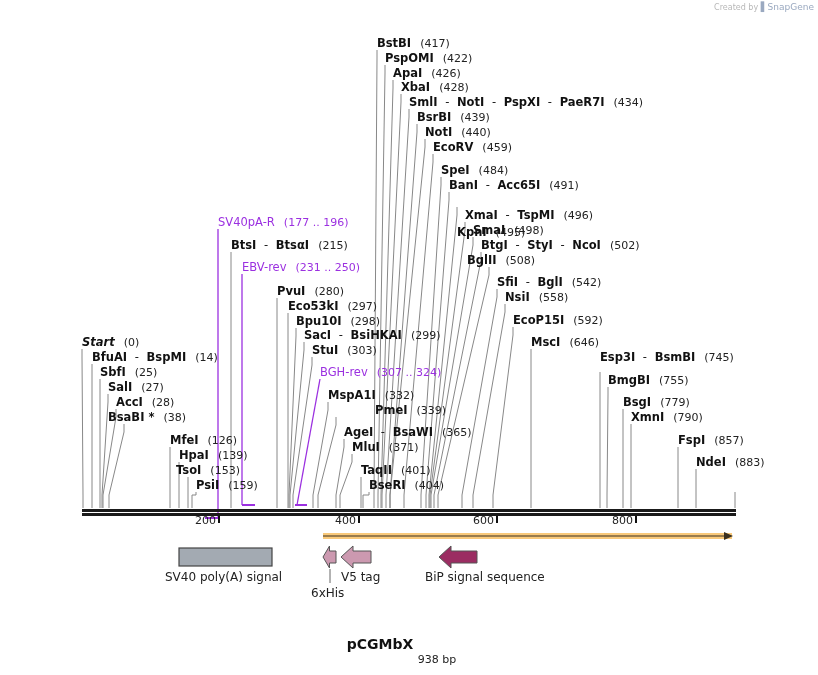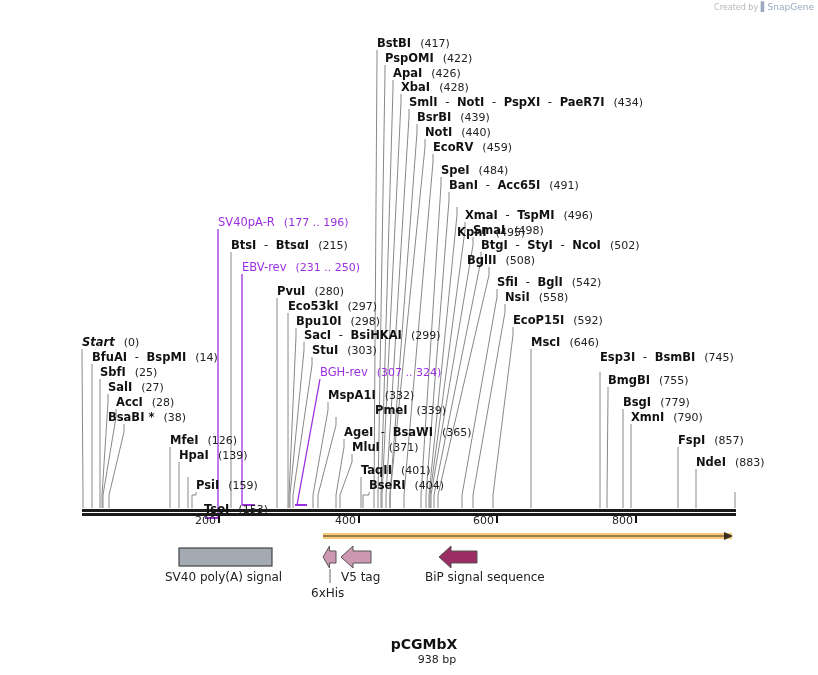--- a/index.html
+++ b/index.html
@@ -10,21 +10,21 @@
             font-family:"DejaVu Sans", sans-serif; }
   .credit .brand { color:#9aa9c0; font-size:9px; }
   .lbl { position:absolute; white-space:nowrap; font-size:11.5px; line-height:14px; }
   .lbl .nm { font-weight:bold; color:#111; }
   .lbl .pos { color:#222; margin-left:9px; font-size:11px; }
   .lbl .sep { color:#222; margin:0 4px; }
   .lbl.primer .nm, .lbl.primer .pos { color:#9b30e0; font-weight:normal; }
   .lbl.endpt .nm { font-style:italic; }
   .feat-lbl { position:absolute; white-space:nowrap; font-size:12px; color:#222; }
   .title { position:absolute; left:0; width:760px; top:636px; text-align:center;
-           font-weight:bold; font-size:14px; color:#111;padding-left:44px; }
+           font-weight:bold; font-size:14px; color:#111; }
   .subtitle { position:absolute; left:0; width:818px; top:653px; text-align:center;
            font-size:11px; color:#222;padding-left:28px; }
   .tick-lbl { position:absolute; font-size:11px; color:#222; }
 </style>
 </head>
 <body>
 
 <div class="credit">
   <span>Created by</span>
   <span class="brand">▌</span><span class="brand">SnapGene</span>
@@ -141,21 +141,21 @@
     <div class="lbl" style="left: 696px; top: 455px;"><span class="nm">NdeI</span><span class="pos">(883)</span></div>
     <div class="lbl endpt" style="left: 778px; top: 478px; margin-left: 48px;"><span class="nm">End</span><span class="pos">(938)</span></div>
     <div class="lbl endpt" style="left: 82px; top: 335px;"><span class="nm">Start</span><span class="pos">(0)</span></div>
     <div class="lbl" style="left: 92px; top: 350px;"><span class="nm">BfuAI</span><span class="sep"> - </span><span class="nm">BspMI</span><span class="pos">(14)</span></div>
     <div class="lbl" style="left: 100px; top: 365px;"><span class="nm">SbfI</span><span class="pos">(25)</span></div>
     <div class="lbl" style="left: 108px; top: 380px;"><span class="nm">SalI</span><span class="pos">(27)</span></div>
     <div class="lbl" style="left: 116px; top: 395px;"><span class="nm">AccI</span><span class="pos">(28)</span></div>
     <div class="lbl" style="left: 108px; top: 410px;"><span class="nm">BsaBI *</span><span class="pos">(38)</span></div>
     <div class="lbl" style="left: 170px; top: 433px;"><span class="nm">MfeI</span><span class="pos">(126)</span></div>
     <div class="lbl" style="left: 179px; top: 448px;"><span class="nm">HpaI</span><span class="pos">(139)</span></div>
-    <div class="lbl" style="left: 204px; top: 463px; margin-top: 39px;"><span class="nm">TsoI</span><span class="pos">(153)</span></div>
+    <div class="lbl" style="left: 176px; top: 463px;"><span class="nm">TsoI</span><span class="pos">(153)</span></div>
     <div class="lbl" style="left: 196px; top: 478px;"><span class="nm">PsiI</span><span class="pos">(159)</span></div>
     <div class="lbl" style="left: 231px; top: 238px;"><span class="nm">BtsI</span><span class="sep"> - </span><span class="nm">BtsαI</span><span class="pos">(215)</span></div>
     <div class="lbl" style="left: 277px; top: 284px;"><span class="nm">PvuI</span><span class="pos">(280)</span></div>
     <div class="lbl" style="left: 288px; top: 299px;"><span class="nm">Eco53kI</span><span class="pos">(297)</span></div>
     <div class="lbl" style="left: 296px; top: 314px;"><span class="nm">Bpu10I</span><span class="pos">(298)</span></div>
     <div class="lbl" style="left: 304px; top: 328px;"><span class="nm">SacI</span><span class="sep"> - </span><span class="nm">BsiHKAI</span><span class="pos">(299)</span></div>
     <div class="lbl" style="left: 312px; top: 343px;"><span class="nm">StuI</span><span class="pos">(303)</span></div>
     <div class="lbl" style="left: 328px; top: 388px;"><span class="nm">MspA1I</span><span class="pos">(332)</span></div>
     <div class="lbl" style="left: 347px; top: 403px; margin-left: 28px;"><span class="nm">PmeI</span><span class="pos">(339)</span></div>
     <div class="lbl" style="left: 344px; top: 425px;"><span class="nm">AgeI</span><span class="sep"> - </span><span class="nm">BsaWI</span><span class="pos">(365)</span></div>

